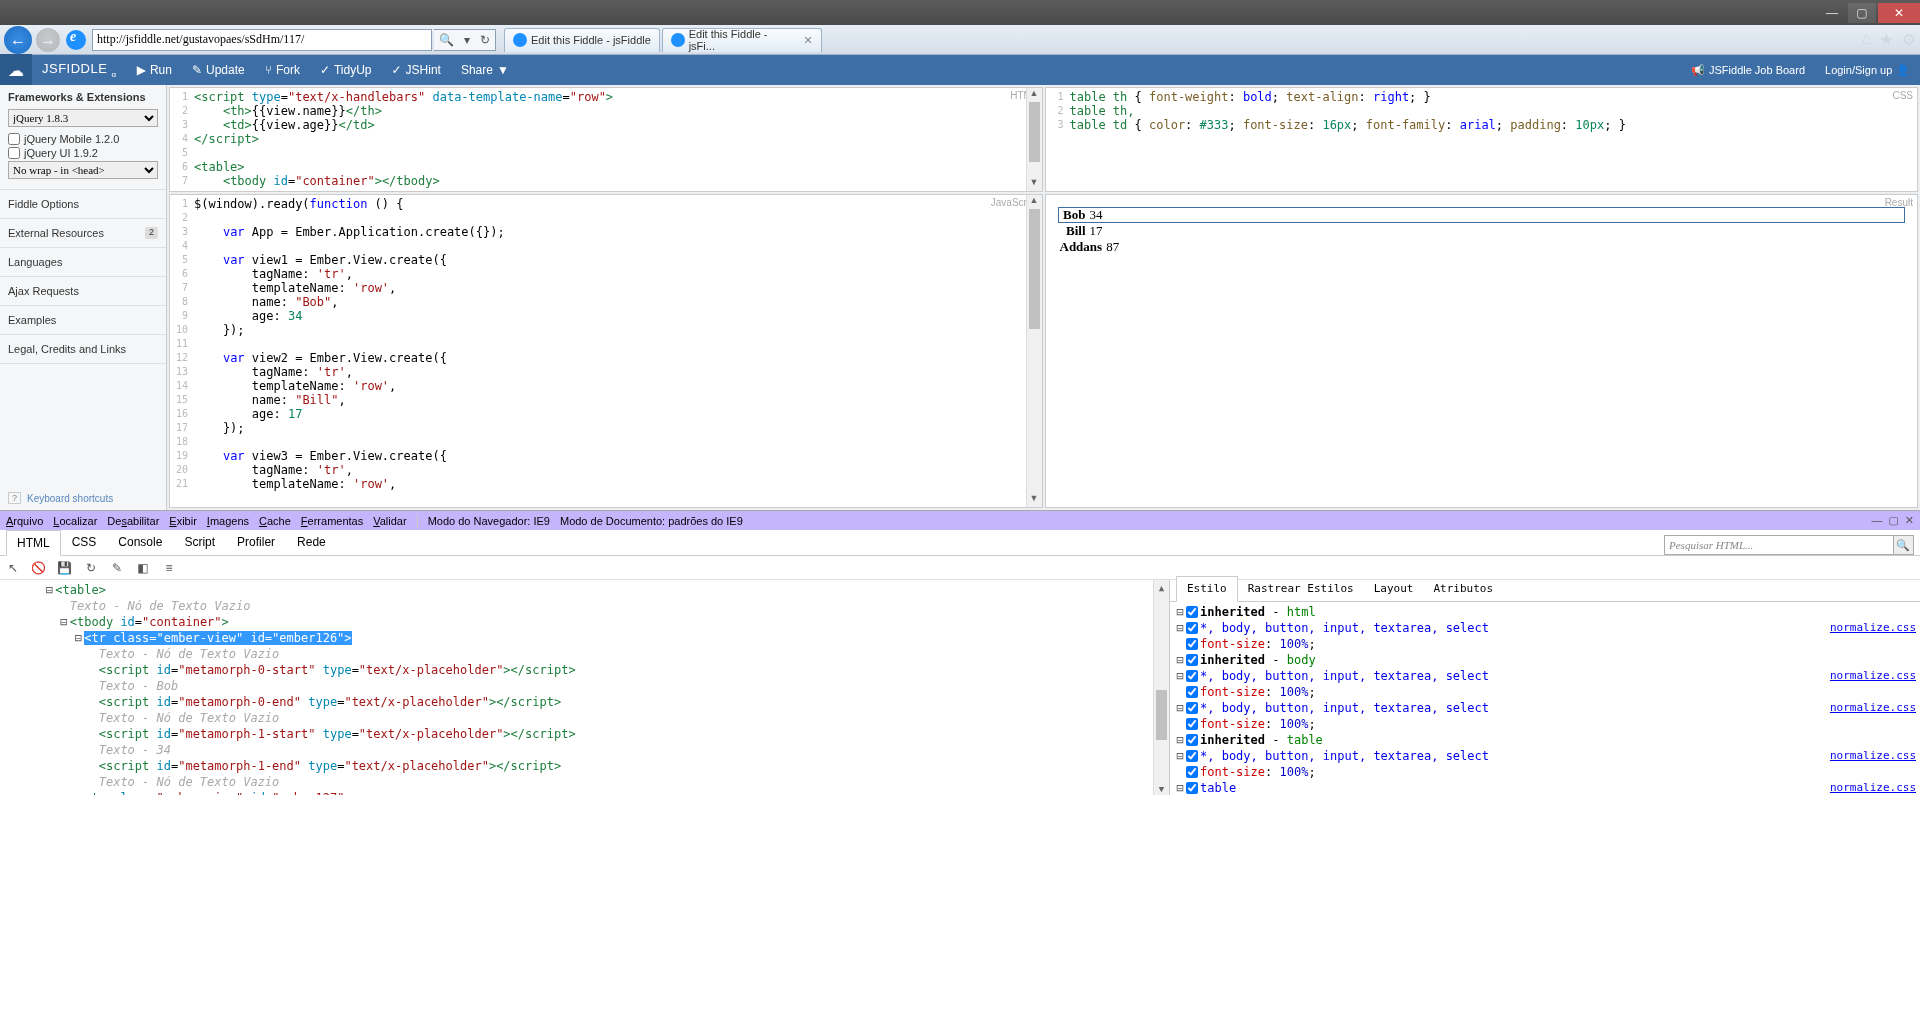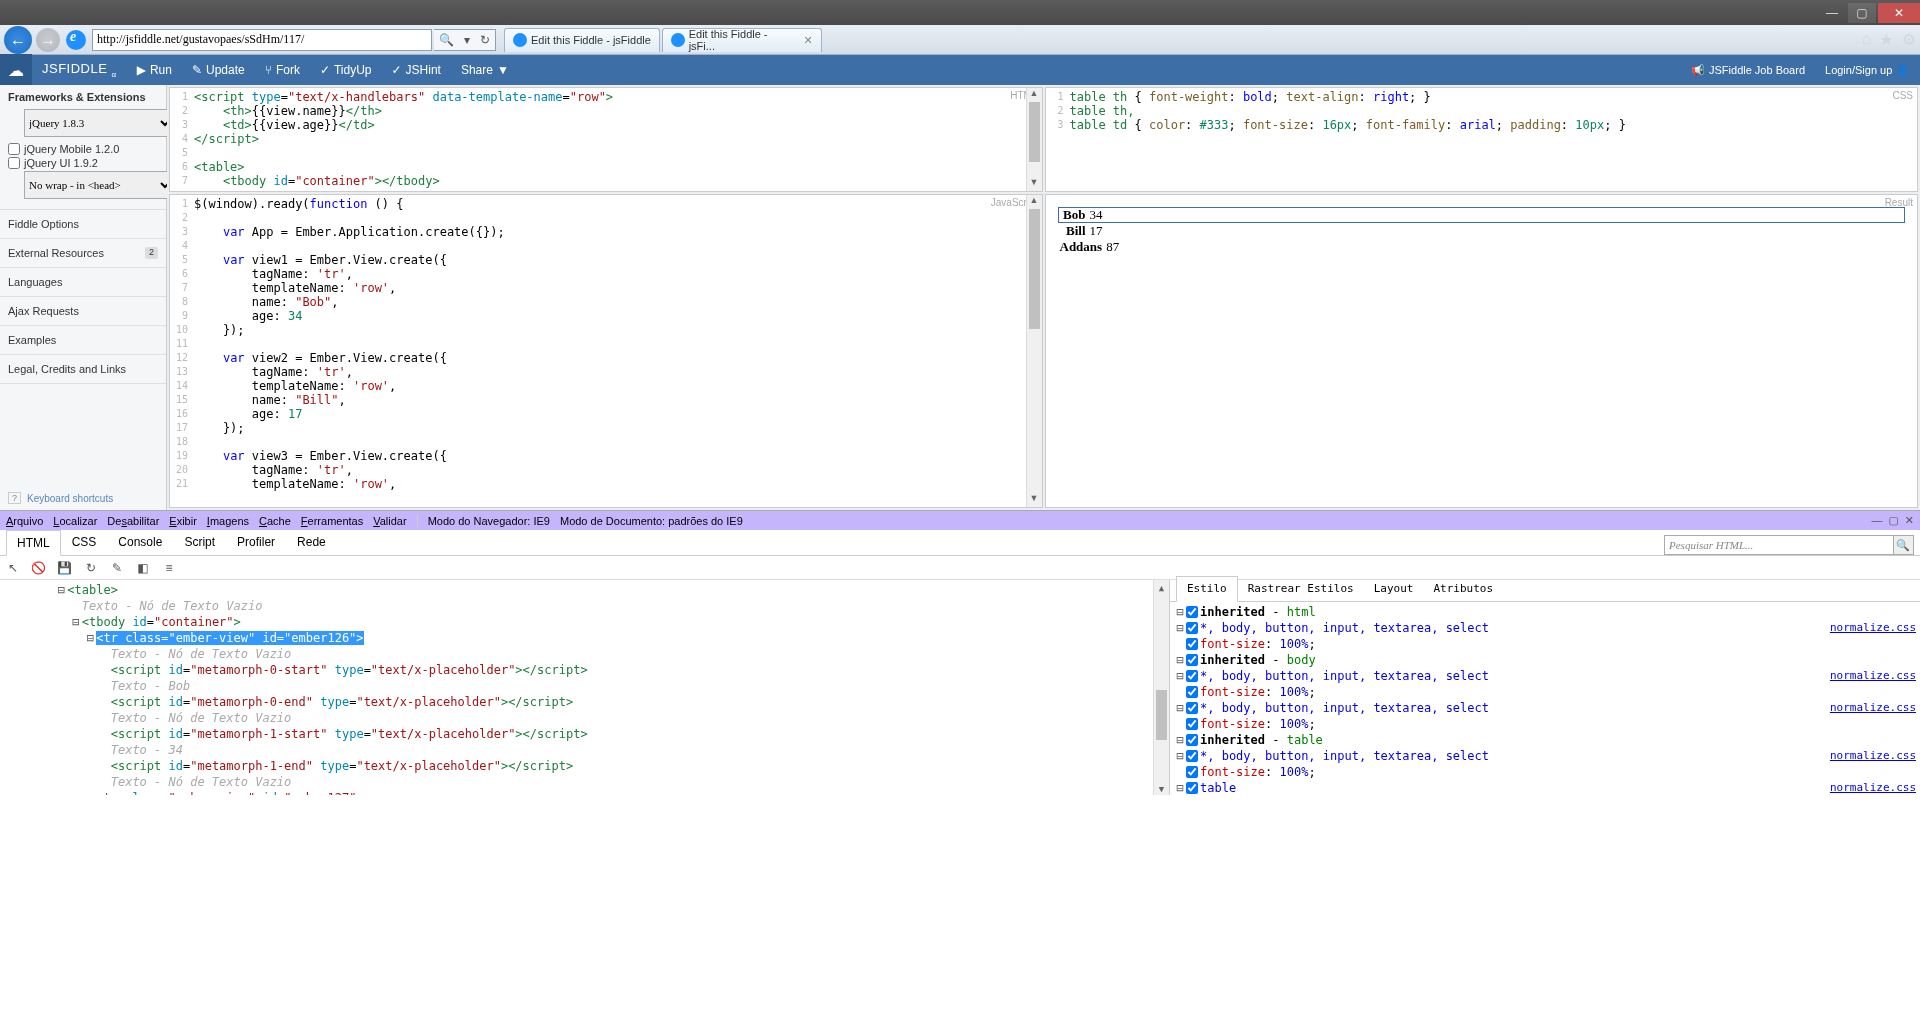--- a/index.html
+++ b/index.html
@@ -34,21 +34,21 @@
 .jsf-actions { display: flex; height: 100%; }
 .jsf-action { padding: 0 10px; display: flex; align-items: center; gap: 4px; cursor: pointer; }
 .jsf-right { margin-left: auto; display: flex; height: 100%; }
 .jsf-right .jsf-action { font-size: 11px; }
 
 
 .jsf-body { display: flex; height: 425px; background: #be185d; }
 .sidebar { width: 167px; background: #f4f6f8; border-right: 1px solid #ccc; display: flex; flex-direction: column; font-size: 11px; color: #333; }
 .side-section { padding: 6px 8px; border-bottom: 1px solid #ddd; }
 .side-h { font-weight: bold; margin-bottom: 6px; font-size: 11px; }
-.side-select { width: 100%; font: 11px Tahoma; border: 1px solid #aaa; height: 28px; margin-bottom: 4px; margin-left: 16px; }
+.side-select { width: 100%; font: 11px Tahoma; border: 1px solid #aaa; height: 18px; margin-bottom: 4px; }
 .side-check { display: flex; align-items: center; gap: 4px; margin: 2px 0; }
 .side-check input { width: 12px; height: 12px; }
 .side-item { padding: 8px 8px; border-bottom: 1px solid #e0e0e0; cursor: pointer; display: flex; justify-content: space-between; }
 .side-badge { background: #ddd; padding: 0 4px; font-size: 9px; border-radius: 2px; }
 .side-bottom { margin-top: auto; padding: 6px 8px; color: #5a88bf; font-size: 10px; display: flex; align-items: center; gap: 6px; }
 .kb-icon { border: 1px solid #ccc; padding: 0 3px; font-size: 9px; color: #888; }
 
 .panels { flex: 1; display: grid; grid-template-columns: 1fr 1fr; grid-template-rows: 105px 1fr; gap: 2px; padding: 2px; background: #eceff1; }
 .panel { background: #fff; border: 1px solid #ccc; position: relative; overflow: hidden; }
 .panel-label { position: absolute; top: 2px; right: 4px; font-size: 10px; color: #aaa; }
@@ -82,21 +82,21 @@
 .dt-tabs { height: 26px; background: #fff; border-bottom: 1px solid #ccc; display: flex; align-items: flex-end; padding: 0 6px; }
 .dt-tab { padding: 5px 10px; font-size: 12px; cursor: pointer; border: 1px solid transparent; }
 .dt-tab.active { border: 1px solid #ccc; border-bottom-color: #fff; background: #fff; position: relative; top: 1px; }
 .dt-search { margin-left: auto; height: 20px; width: 230px; border: 1px solid #aaa; padding: 0 4px; font: italic 11px Tahoma; color: #888; display: flex; align-items: center; }
 .dt-search-btn { width: 20px; height: 20px; border: 1px solid #aaa; border-left: none; background: #eee; display: flex; align-items: center; justify-content: center; font-size: 11px; }
 
 .dt-tool { height: 24px; background: #fff; border-bottom: 1px solid #ddd; display: flex; align-items: center; padding: 0 4px; gap: 8px; }
 .dt-tool .ti { width: 18px; height: 18px; display: flex; align-items: center; justify-content: center; font-size: 12px; color: #555; }
 
 .dt-body { display: flex; height: 215px; font: 12px/16px Consolas, monospace; }
-.dt-tree { flex: 1; overflow: hidden; padding: 2px 12px; border-right: 1px solid #ccc; position: relative; }
+.dt-tree { flex: 1; overflow: hidden; padding: 2px 0; border-right: 1px solid #ccc; position: relative; }
 .tree-line { white-space: pre; }
 .tw { width: 12px; display: inline-block; text-align: center; color: #666; cursor: pointer; }
 .comment-gray { color: #aaa; font-style: italic; }
 .hl { background: #3399ff; color: #fff; }
 .dt-scroll { position: absolute; right: 0; top: 0; bottom: 0; width: 16px; background: #f0f0f0; border-left: 1px solid #ddd; }
 
 .dt-styles { width: 750px; display: flex; flex-direction: column; }
 .dt-style-tabs { height: 22px; border-bottom: 1px solid #ccc; display: flex; align-items: flex-end; padding: 0 6px; font-size: 11px; }
 .dt-style-tab { padding: 4px 10px; cursor: pointer; }
 .dt-style-tab.active { border: 1px solid #ccc; border-bottom-color: #fff; position: relative; top: 1px; background: #fff; }

